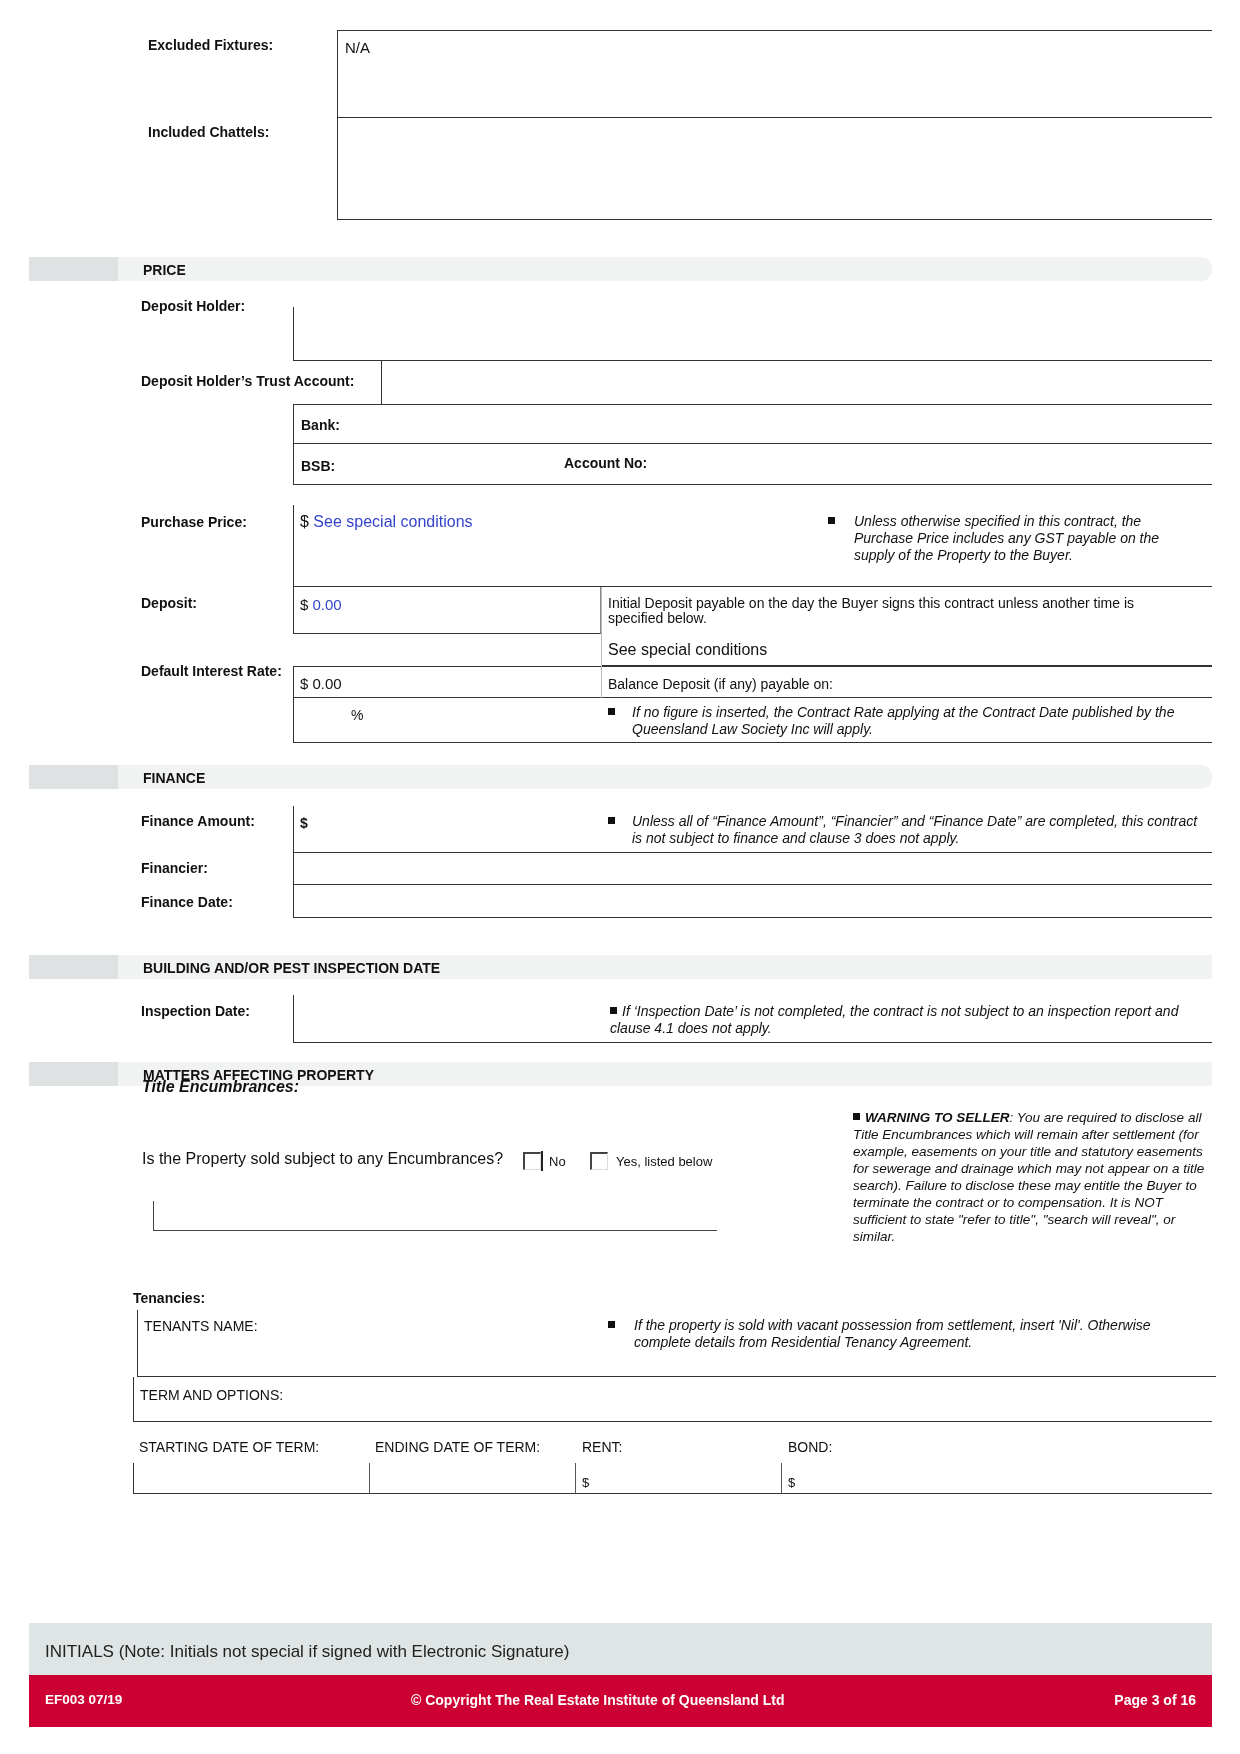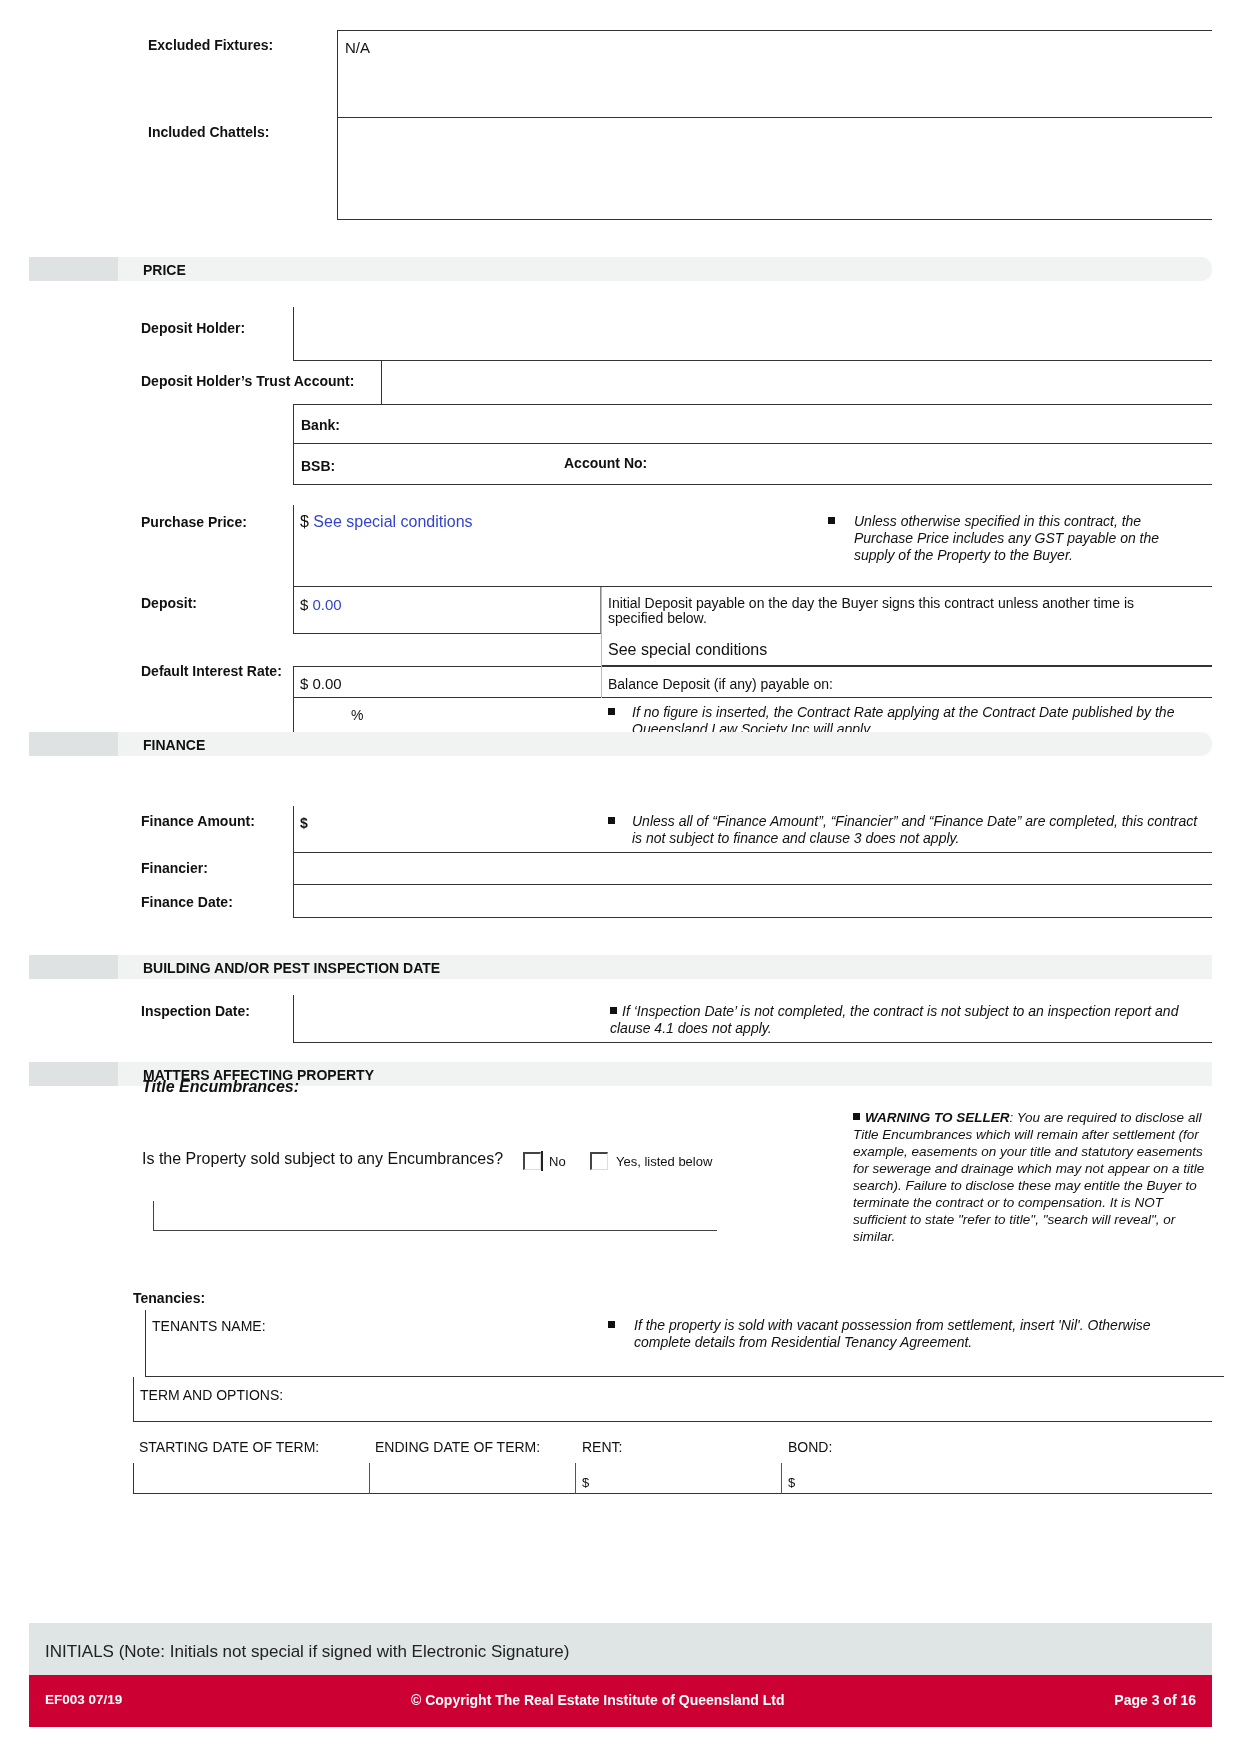--- a/index.html
+++ b/index.html
@@ -25,21 +25,21 @@
   <span class="txt" style="left:7px;top:8px;font-size:15px;">N/A</span>
 </div>
 <div class="lbl" style="left:148px;top:124px;">Included Chattels:</div>
 <div class="abs" style="left:337px;top:117px;width:875px;height:103px;border-top:1.5px solid #333;border-left:1.5px solid #333;border-bottom:1.5px solid #333;"></div>
 
 <div class="band" style="top:257px;border-radius:11px;">
   <div class="tab"></div>
   <div class="title">PRICE</div>
 </div>
 
-<div class="lbl" style="left:141px;top:320px;">Deposit Holder:</div>
+<div class="lbl" style="left:141px;top:298px;">Deposit Holder:</div>
 <div class="abs" style="left:293px;top:307px;width:919px;height:54px;border-left:1.5px solid #333;border-bottom:1.5px solid #333;"></div>
 
 <div class="lbl" style="left:141px;top:373px;">Deposit Holder’s Trust Account:</div>
 <div class="abs" style="left:381px;top:361px;width:831px;height:44px;border-left:1.5px solid #333;"></div>
 
 <div class="abs" style="left:293px;top:404px;width:919px;height:40px;border-top:1.5px solid #333;border-left:1.5px solid #333;border-bottom:1.5px solid #333;">
   <span class="lbl" style="left:7px;top:12px;">Bank:</span>
 </div>
 <div class="abs" style="left:293px;top:444px;width:919px;height:41px;border-left:1.5px solid #333;border-bottom:1.5px solid #333;">
   <span class="lbl" style="left:7px;top:14px;">BSB:</span>
@@ -77,21 +77,21 @@
 
 <div class="lbl" style="left:141px;top:663px;">Default Interest Rate:</div>
 <div class="abs" style="left:293px;top:698px;width:919px;height:45px;border-left:1.5px solid #333;border-bottom:1.5px solid #333;">
   <span class="txt" style="left:57px;top:9px;">%</span>
 </div>
 <div class="note" style="left:608px;top:704px;width:600px;">
   <span style="position:absolute;left:0;top:0;"><span class="bullet"></span></span>
   <span style="display:block;padding-left:24px;">If no figure is inserted, the Contract Rate applying at the Contract Date published by the Queensland Law Society Inc will apply.</span>
 </div>
 
-<div class="band" style="top:732px;border-radius:11px;">
+<div class="band" style="top:765px;border-radius:11px;">
   <div class="tab"></div>
   <div class="title">FINANCE</div>
 </div>
 <div class="lbl" style="left:141px;top:813px;">Finance Amount:</div>
 <div class="abs" style="left:293px;top:806px;width:919px;height:47px;border-left:1.5px solid #333;border-bottom:1.5px solid #333;">
   <span class="lbl" style="left:6px;top:9px;">$</span>
 </div>
 <div class="note" style="left:608px;top:813px;width:600px;">
   <span style="position:absolute;left:0;top:0;"><span class="bullet"></span></span>
   <span style="display:block;padding-left:24px;">Unless all of “Finance Amount”, “Financier” and “Finance Date” are completed, this contract is not subject to finance and clause 3 does not apply.</span>
@@ -123,21 +123,21 @@
 <div class="txt" style="left:549px;top:1154px;font-size:13px;">No</div>
 <div class="chk" style="left:590px;top:1152px;"></div>
 <div class="txt" style="left:616px;top:1154px;font-size:13px;">Yes, listed below</div>
 <div class="abs" style="left:153px;top:1201px;width:564px;height:30px;border-left:1.5px solid #444;border-bottom:1.5px solid #444;"></div>
 
 <div class="note" style="left:853px;top:1109px;width:355px;font-size:13.5px;line-height:17px;">
   <span class="bullet" style="margin-right:5px;"></span><b>WARNING TO SELLER</b><span>: You are required to disclose all Title Encumbrances which will remain after settlement (for example, easements on your title and statutory easements for sewerage and drainage which may not appear on a title search). Failure to disclose these may entitle the Buyer to terminate the contract or to compensation. It is NOT sufficient to state "refer to title", "search will reveal", or similar.</span>
 </div>
 
 <div class="lbl" style="left:133px;top:1290px;">Tenancies:</div>
-<div class="abs" style="left:145px;top:1310px;width:1079px;height:67px;border-left:1.5px solid #333;border-bottom:1.5px solid #333;">
+<div class="abs" style="left:137px;top:1310px;width:1079px;height:67px;border-left:1.5px solid #333;border-bottom:1.5px solid #333;">
   <span class="txt" style="left:6px;top:8px;">TENANTS NAME:</span>
 </div>
 <div class="note" style="left:608px;top:1317px;width:600px;">
   <span style="position:absolute;left:0;top:0;"><span class="bullet"></span></span>
   <span style="display:block;padding-left:26px;">If the property is sold with vacant possession from settlement, insert 'Nil'. Otherwise complete details from Residential Tenancy Agreement.</span>
 </div>
 <div class="abs" style="left:133px;top:1377px;width:1079px;height:45px;border-left:1.5px solid #333;border-bottom:1.5px solid #333;">
   <span class="txt" style="left:6px;top:10px;">TERM AND OPTIONS:</span>
 </div>
 

